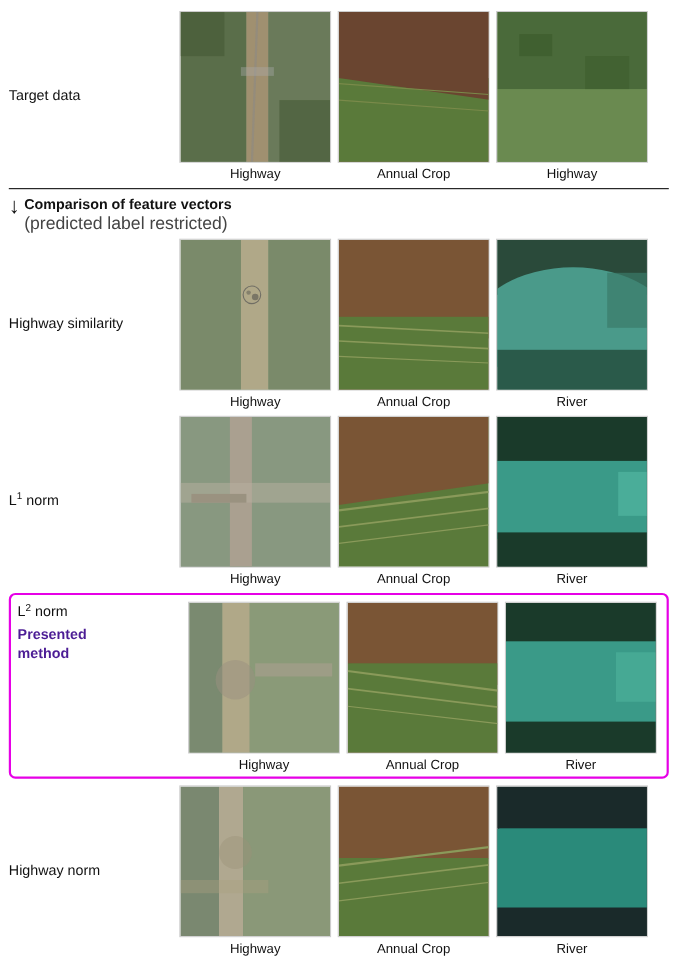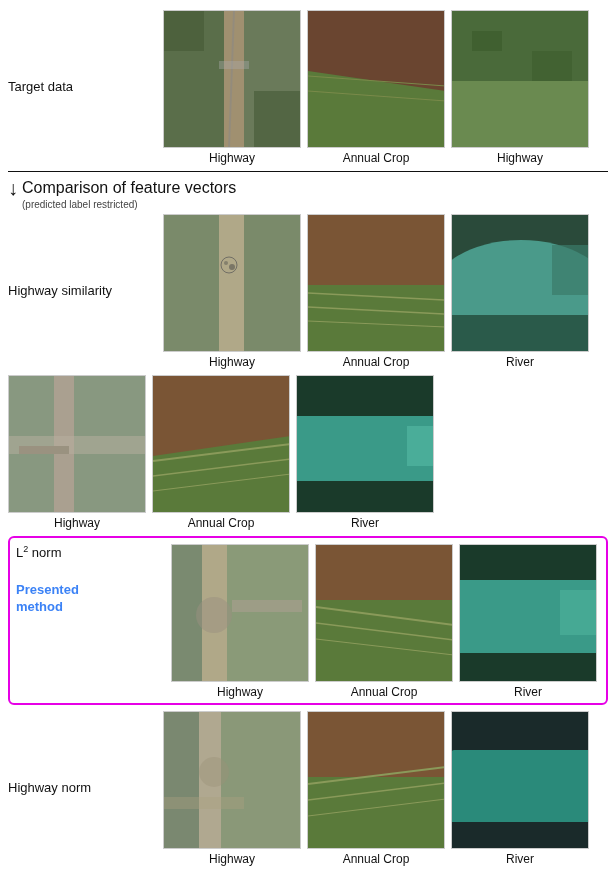--- a/index.html
+++ b/index.html
@@ -81,27 +81,27 @@
     }
 
     .section-header-arrow {
       font-size: 20px;
       font-weight: bold;
       margin-right: 4px;
       line-height: 1;
     }
 
     .section-header-text {
+      font-size: 13px;
+      font-weight: bold;
+      line-height: 1.3;
+    }
+
+    .section-header-subtext {
       font-size: 16px;
-      font-weight: normal;
-      line-height: 1.3;
-    }
-
-    .section-header-subtext {
-      font-size: 10px;
       color: #444;
       font-weight: normal;
     }
 
     hr.divider {
       border: none;
       border-top: 1.5px solid #111;
       margin: 6px 0;
     }
 
@@ -232,20 +232,23 @@
             <rect x="100" y="30" width="38" height="50" fill="#3a7a6a" opacity="0.7"></rect>
           </svg>
         </div>
         <div class="img-label">River</div>
       </div>
 
     </div>
   </div>
 
   <div class="row">
+    <div class="row-label">
+      L<sup class="superscript">1</sup> norm
+    </div>
     <div class="images-group">
 
       <div class="image-cell">
         <div class="img-box">
           <svg class="sat-img" viewBox="0 0 138 138">
             <rect width="138" height="138" fill="#7a8a78"></rect>
             <rect x="0" y="0" width="138" height="138" fill="#889880"></rect>
             <rect x="45" y="0" width="20" height="138" fill="#aaa090"></rect>
             <rect x="0" y="60" width="138" height="18" fill="#b8b0a0" opacity="0.5"></rect>
             <rect x="10" y="70" width="50" height="8" fill="#9a9280"></rect>
@@ -279,21 +282,21 @@
         </div>
         <div class="img-label">River</div>
       </div>
 
     </div>
   </div>
 
   <div class="highlight-box">
     <div class="row-label">
       <div>L<sup class="superscript">2</sup> norm</div>
-      <div class="method-name" style="color:#3b82f6; font-weight:bold; margin-top:20px;">Presented<br>method</div>
+      <div class="method-name" style="color:#4c1d95; font-weight:bold; margin-top:4px;">Presented<br>method</div>
     </div>
     <div class="images-group">
 
       <div class="image-cell">
         <div class="img-box">
           <svg class="sat-img" viewBox="0 0 138 138">
             <rect width="138" height="138" fill="#8a9a80"></rect>
             <rect x="30" y="0" width="25" height="138" fill="#b0a888"></rect>
             <rect x="0" y="0" width="30" height="138" fill="#7a8a70"></rect>
             <rect x="55" y="0" width="83" height="138" fill="#8a9a78"></rect>

